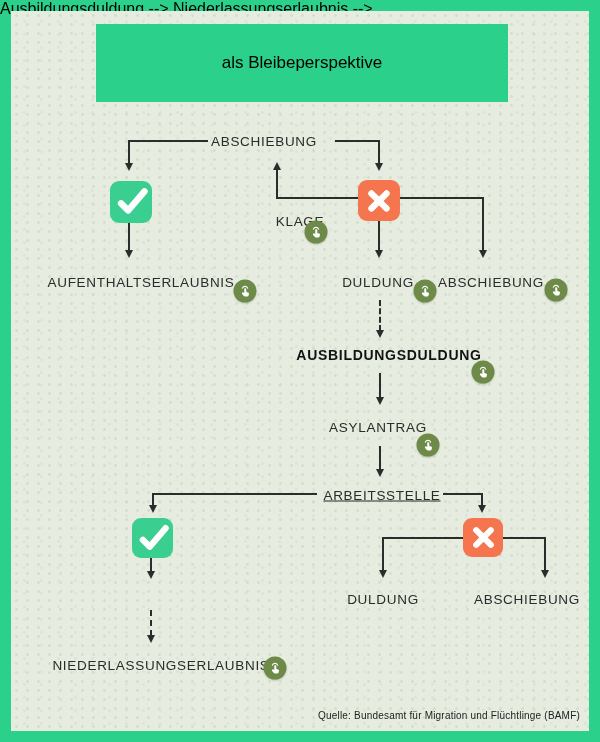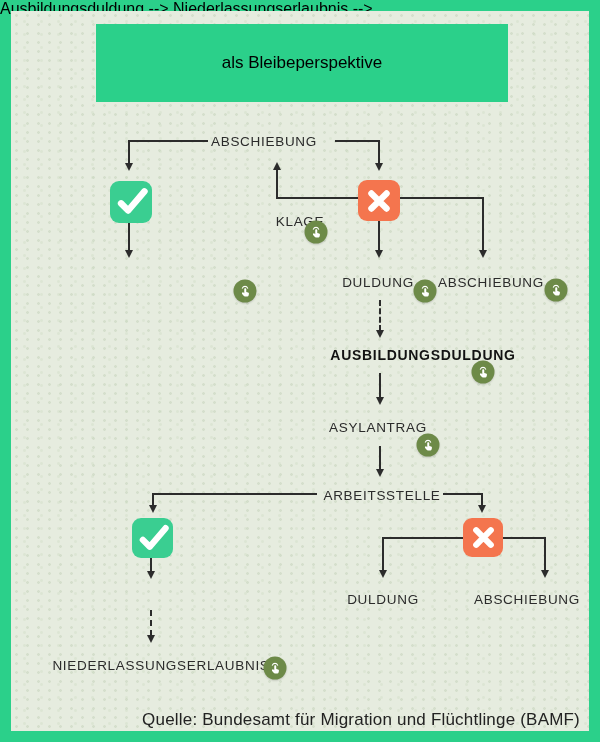--- a/index.html
+++ b/index.html
@@ -52,21 +52,21 @@
 
   .tap {
     position:absolute; width:23px; height:23px; border-radius:50%;
     background:#6d8a48; transform:translate(-50%,-50%);
     display:flex; align-items:center; justify-content:center;
     box-shadow:0 1px 2px rgba(0,0,0,.18); cursor:pointer;
   }
 
   .source {
     position:absolute; top:710px; right:20px;
-    font-size:17px; color:#222; letter-spacing:.2px; white-space:nowrap;
+    font-size:10px; color:#222; letter-spacing:.2px; white-space:nowrap;
   }
 </style>
 </head>
 <body>
 
 <div class="frame">
   <div class="paper"></div>
 
   
   <div class="title-box">
@@ -146,25 +146,26 @@
   </div>
   <div class="badge no" style="left:463px; top:518px; width:40px; height:39px;">
     <svg width="27" height="27" viewBox="0 0 24 24">
       <path d="M5.5 5.5 L18.5 18.5 M18.5 5.5 L5.5 18.5" fill="none" stroke="#fff" stroke-width="5.4" stroke-linecap="round"></path>
     </svg>
   </div>
 
   
   <div class="node" style="left:264px; top:141px;">ABSCHIEBUNG</div>
   <div class="node" style="left:274px; top:221px;margin-left:26px;">KLAGE</div>
+  <div class="node" style="left:141px; top:282px;">AUFENTHALTSERLAUBNIS</div>
   <div class="node" style="left:378px; top:282px;">DULDUNG</div>
   <div class="node" style="left:491px; top:282px;">ABSCHIEBUNG</div>
-  <div class="node bold" style="left:389px; top:355px;margin-left:34px;">AUSBILDUNGSDULDUNG</div>
+  <div class="node bold" style="left:389px; top:355px;">AUSBILDUNGSDULDUNG</div>
   <div class="node" style="left:378px; top:427px;">ASYLANTRAG</div>
-  <div class="node" style="left:382px; top:495px;">ARBEITSSTELLE</div>
+  <div class="node" style="left:382px; top:495px;text-decoration:underline;">ARBEITSSTELLE</div>
   <div class="node" style="left:161px; top:665px;">NIEDERLASSUNGSERLAUBNIS</div>
   <div class="node" style="left:383px; top:599px;">DULDUNG</div>
   <div class="node" style="left:527px; top:599px;">ABSCHIEBUNG</div>
 
   
   <div class="tap" style="left:316px; top:232px;">
     <svg width="15" height="15" viewBox="0 0 24 24">
       <path d="M7.8 7.4 A4.6 4.6 0 0 1 16.2 7.4" fill="none" stroke="#fff" stroke-width="1.9" stroke-linecap="round"></path>
       <path fill="#fff" d="M10.8 9.2c0-.9.7-1.6 1.6-1.6s1.6.7 1.6 1.6v4.4l3 .9c.9.3 1.5 1.2 1.3 2.2l-.6 2.6c-.2.9-1 1.5-1.9 1.5h-4c-.6 0-1.2-.3-1.6-.8l-2.8-3.3c-.5-.6-.5-1.5.1-2.1.5-.5 1.4-.6 2-.1l1.3 1z"></path>
     </svg>

